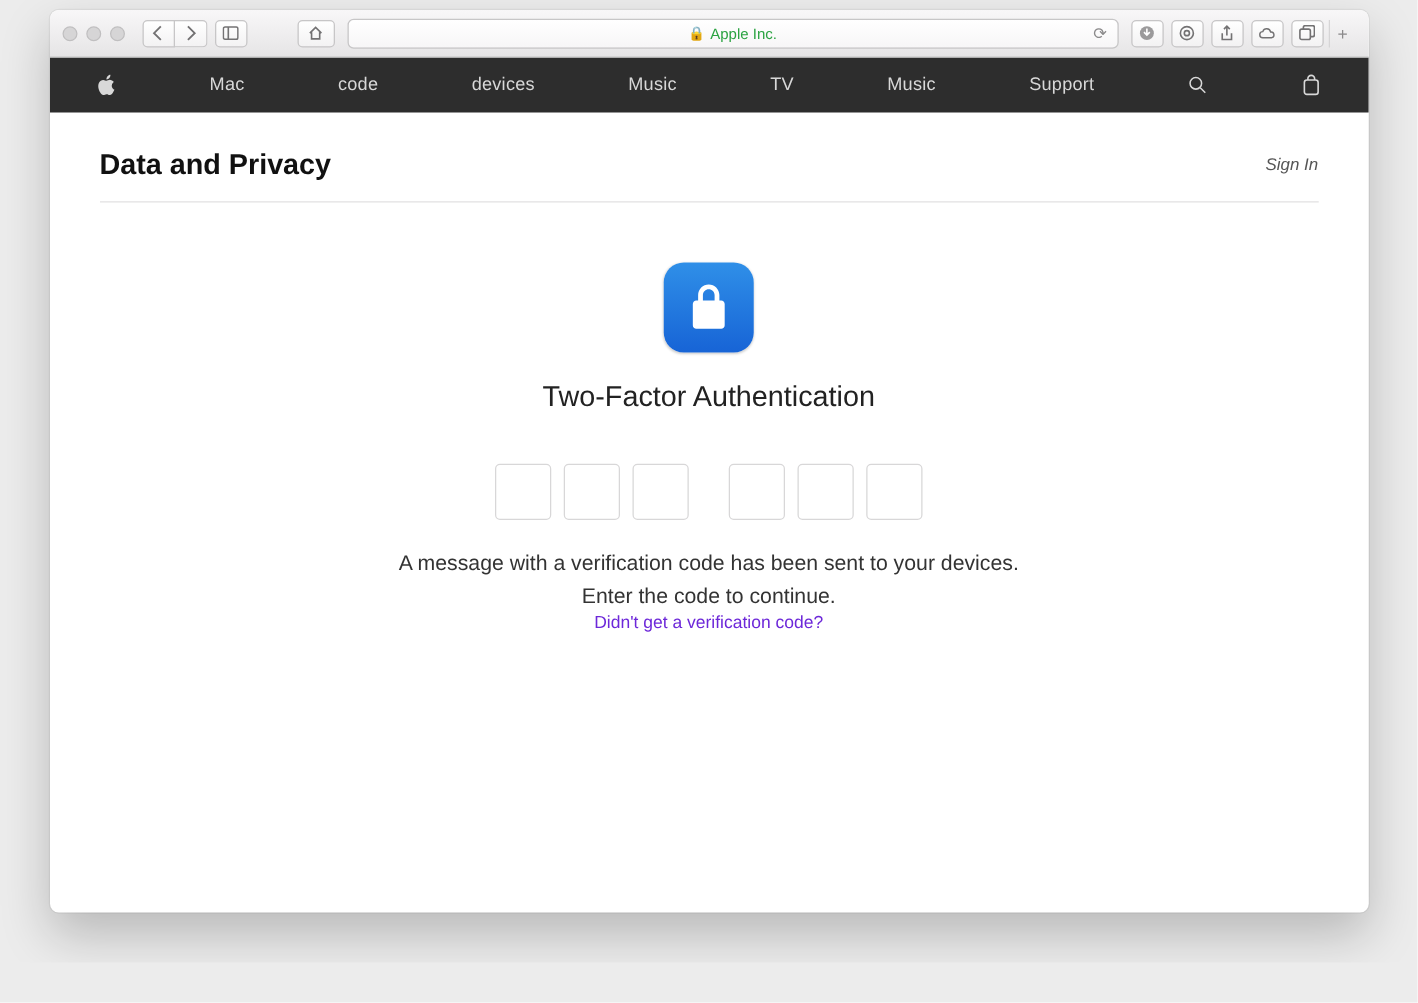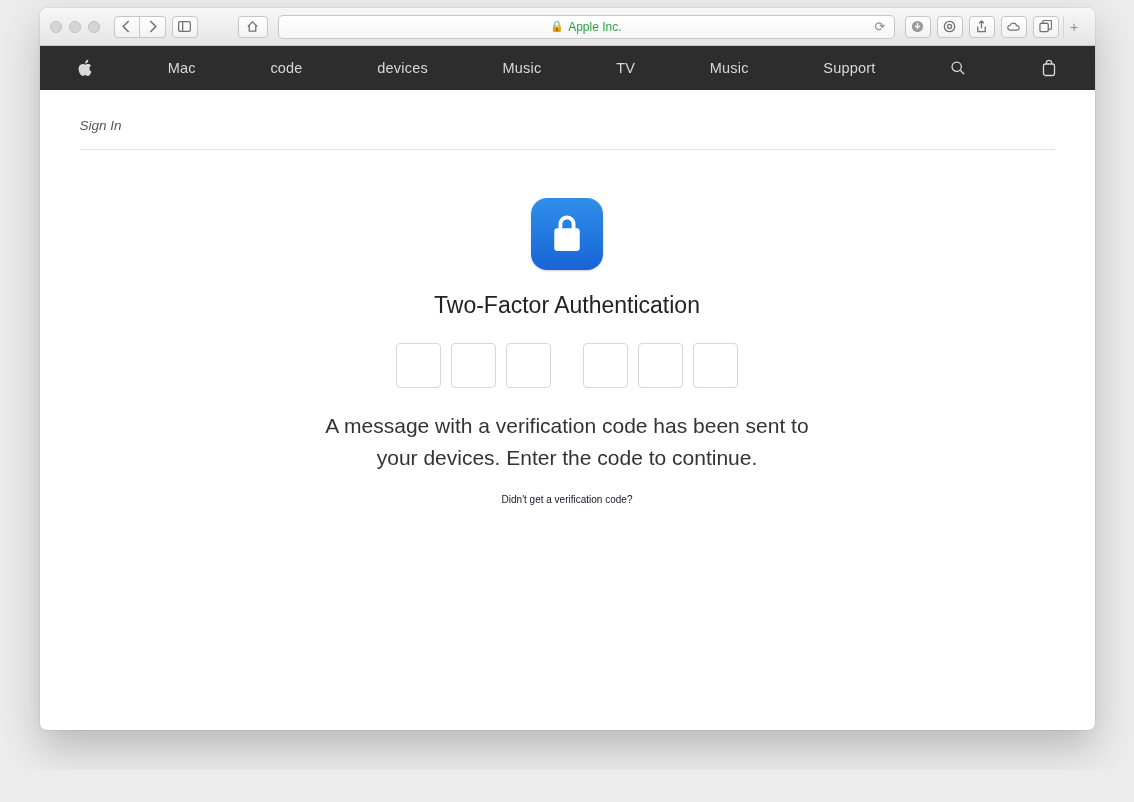--- a/index.html
+++ b/index.html
@@ -87,31 +87,31 @@
   .subheader .signin{ font-size:13.5px; color:#555;font-style:italic;}
   .content{ text-align:center; padding-top:48px; max-width:560px; margin:0 auto;}
   .lock-tile{
     width:72px;height:72px;border-radius:16px;
     background:linear-gradient(#2f8fe8,#1764d6);
     display:flex;align-items:center;justify-content:center;
     margin:0 auto 22px;
     box-shadow:0 1px 2px rgba(0,0,0,0.2);
   }
   .lock-tile svg{width:34px;height:40px;fill:#fff;}
-  h2.title{ font-size:23px; font-weight:500; color:#222; margin-bottom:24px;}
+  h2.title{ font-size:23px; font-weight:500; color:#222; margin-bottom:40px;}
   .code-row{ display:flex;justify-content:center;gap:10px; margin-bottom:22px;}
   .code-row .gap{width:12px;}
   .code-box{
     width:45px;height:45px;
     border:1px solid #d8d7d8; border-radius:4px;
     font-size:22px; text-align:center;
     background:#fff;
   }
-  p.msg{ font-size:21px; color:#333; line-height:1.5; margin-bottom:16px; padding:0 30px;}
-  a.resend{ font-size:10px; color:#0f172a; text-decoration:none;}
+  p.msg{ font-size:17px; color:#333; line-height:1.5; margin-bottom:0; padding:0 30px;}
+  a.resend{ font-size:14px; color:#6d28d9; text-decoration:none;}
 
   
   .mini-icon{width:13px;height:13px;fill:none;stroke:#737273;stroke-width:1.4;}
 </style>
 </head>
 <body>
 
 <div class="window">
 
   <div class="safari-toolbar">
@@ -216,20 +216,21 @@
         <svg viewBox="0 0 16 18">
             <rect x="2.5" y="5" width="11" height="11.5" rx="2" fill="none" stroke="#d8d8d8" stroke-width="1.3"></rect>
             <path d="M5.3 5V4a2.7 2.7 0 0 1 5.4 0v1" fill="none" stroke="#d8d8d8" stroke-width="1.3"></path>
           </svg>
       </span>
     </div>
   </nav>
 
   <div class="page">
     <div class="subheader">
+      <h1>Data and Privacy</h1>
       <a class="signin">Sign In</a>
     </div>
 
     <div class="content">
       <div class="lock-tile">
         <svg viewBox="0 0 24 28">
             <path d="M12 1c-3.3 0-6 2.7-6 6v3H5c-1.1 0-2 0.9-2 2v12c0 1.1 0.9 2 2 2h14c1.1 0 2-0.9 2-2V12c0-1.1-0.9-2-2-2h-1V7C18 3.7 15.3 1 12 1zM8.7 7c0-1.8 1.5-3.3 3.3-3.3S15.3 5.2 15.3 7v3H8.7V7z"></path>
           </svg>
       </div>
       <h2 class="title">Two-Factor Authentication</h2>

